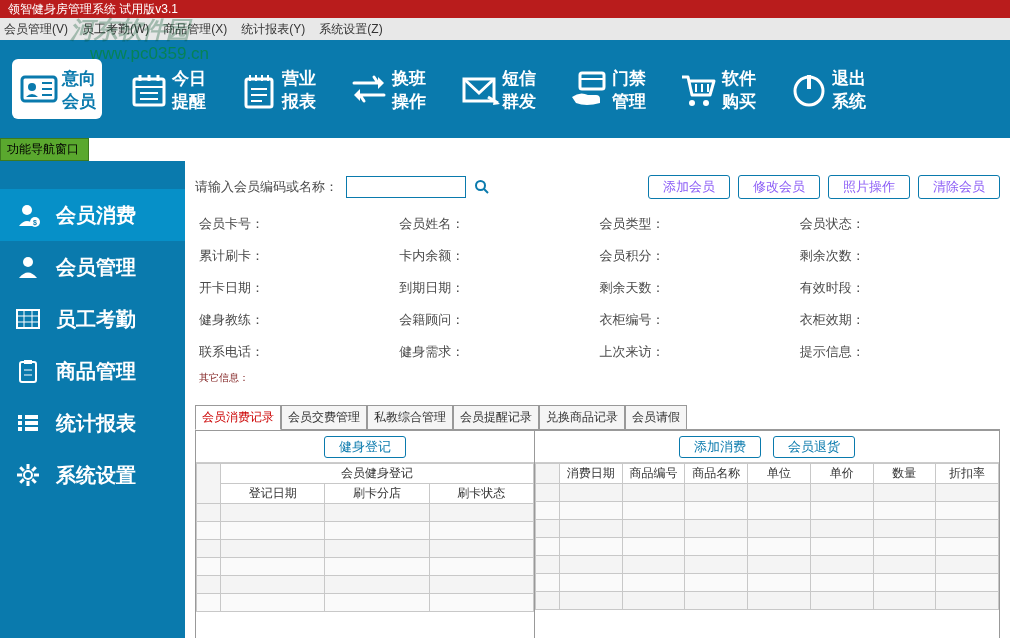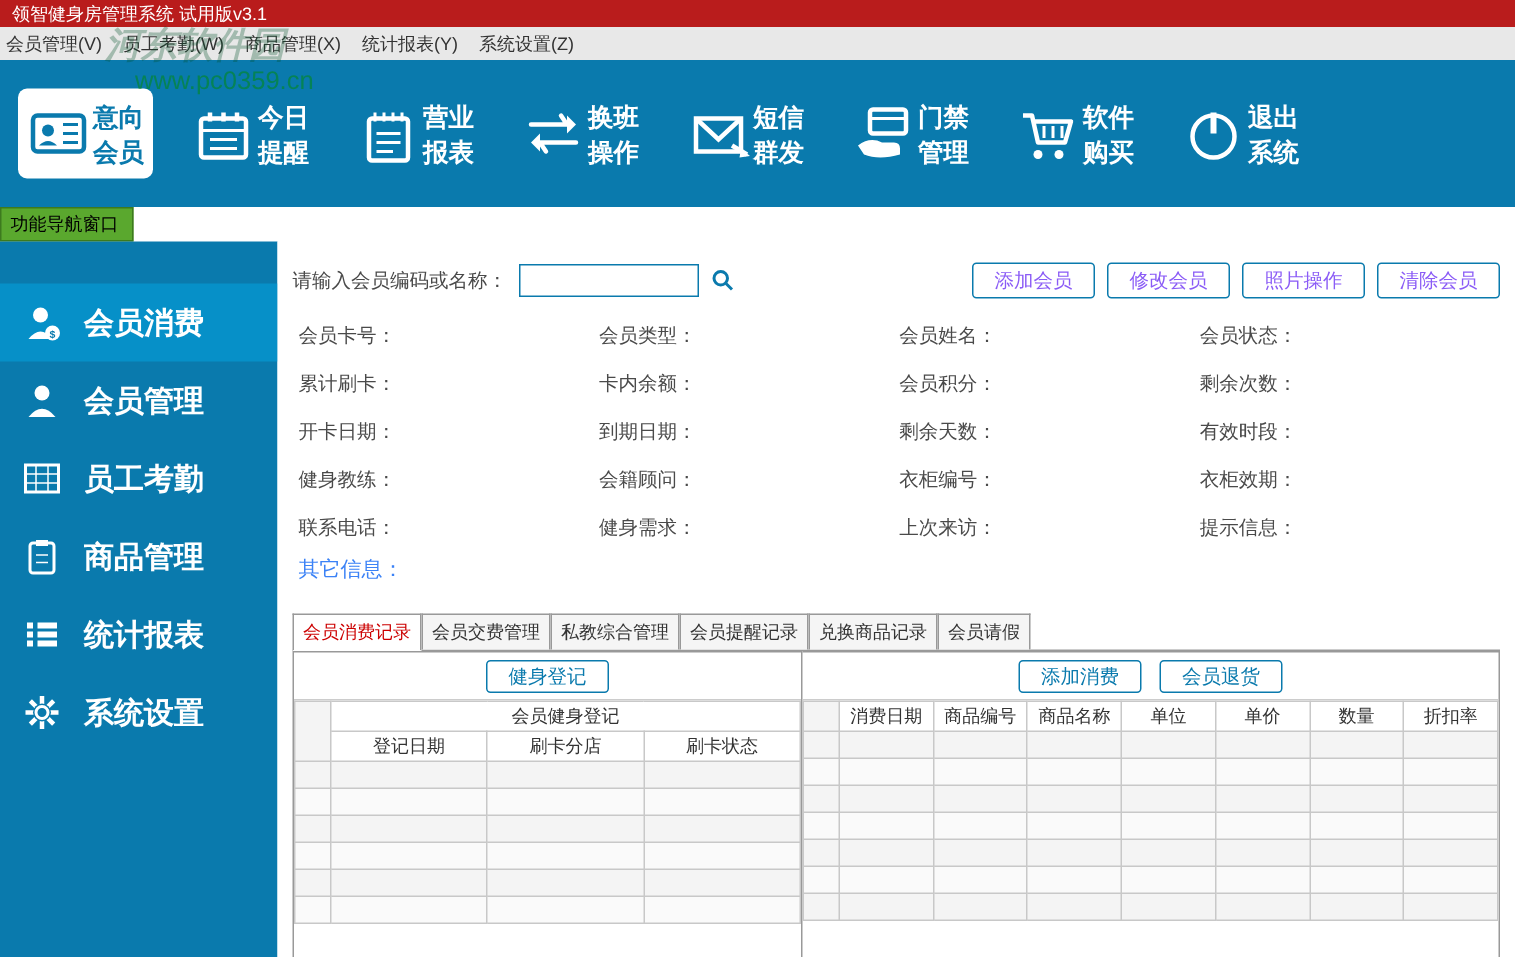--- a/index.html
+++ b/index.html
@@ -29,21 +29,21 @@
 
 .main { flex: 1; background: #fff; padding: 14px 10px 0 10px; display: flex; flex-direction: column; }
 .search-row { display: flex; align-items: center; gap: 8px; margin-bottom: 16px; }
 .search-row .lbl { color: #4a4a4a; font-size: 13px; }
 .search-input { width: 120px; height: 22px; border: 1px solid #0a7aad; }
 .mag-icon { color: #0a7aad; font-size: 16px; cursor: pointer; }
 .act-btn { border: 1px solid #0a7aad; background: #fff; color: #8b5cf6; padding: 2px 14px; font-size: 13px; border-radius: 3px; cursor: pointer; }
 
 .info-grid { display: grid; grid-template-columns: repeat(4, 1fr); row-gap: 14px; font-size: 13px; color: #4a4a4a; margin-bottom: 10px; padding-left: 4px; }
 .info-grid .cell { display: flex; }
-.other-row { font-size: 14px; color: #3b82f6; padding-left: 4px; margin-bottom: 20px; }
+.other-row { font-size: 10px; color: #7f1d1d; padding-left: 4px; margin-bottom: 20px; }
 
 .subtabs { display: flex; border-bottom: 1px solid #999; }
 .subtab { padding: 3px 6px; font-size: 12px; border: 1px solid #999; border-bottom: none; margin-right: 0; cursor: pointer; background: #f5f5f5; color: #333; }
 .subtab.active { background: #fff; color: #c00; border-bottom: 1px solid #fff; margin-bottom: -1px; }
 
 .panes { display: flex; flex: 1; min-height: 0; }
 .pane-left { width: 340px; border: 1px solid #999; display: flex; flex-direction: column; }
 .pane-right { flex: 1; border: 1px solid #999; border-left: none; display: flex; flex-direction: column; }
 .pane-bar { height: 32px; display: flex; align-items: center; justify-content: center; gap: 12px; border-bottom: 1px solid #ccc; }
 .btn-sm { border: 1px solid #0a7aad; background: #fff; color: #0a7aad; padding: 1px 14px; font-size: 13px; border-radius: 3px; cursor: pointer; }
@@ -271,22 +271,22 @@
       </span>
       <span style="flex:1"></span>
       <button class="act-btn">添加会员</button>
       <button class="act-btn">修改会员</button>
       <button class="act-btn">照片操作</button>
       <button class="act-btn">清除会员</button>
     </div>
 
     <div class="info-grid" id="info-grid">
         <div class="cell">会员卡号：</div>
+        <div class="cell">会员姓名：</div>
         <div class="cell">会员类型：</div>
-        <div class="cell">会员姓名：</div>
         <div class="cell">会员状态：</div>
         <div class="cell">累计刷卡：</div>
         <div class="cell">卡内余额：</div>
         <div class="cell">会员积分：</div>
         <div class="cell">剩余次数：</div>
         <div class="cell">开卡日期：</div>
         <div class="cell">到期日期：</div>
         <div class="cell">剩余天数：</div>
         <div class="cell">有效时段：</div>
         <div class="cell">健身教练：</div>

